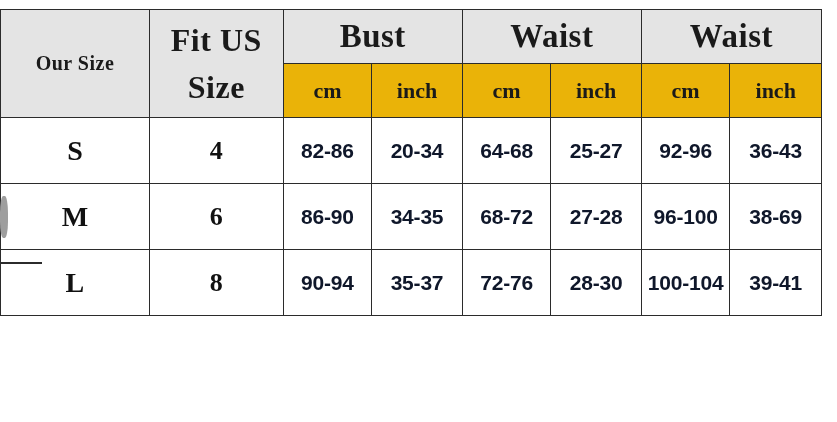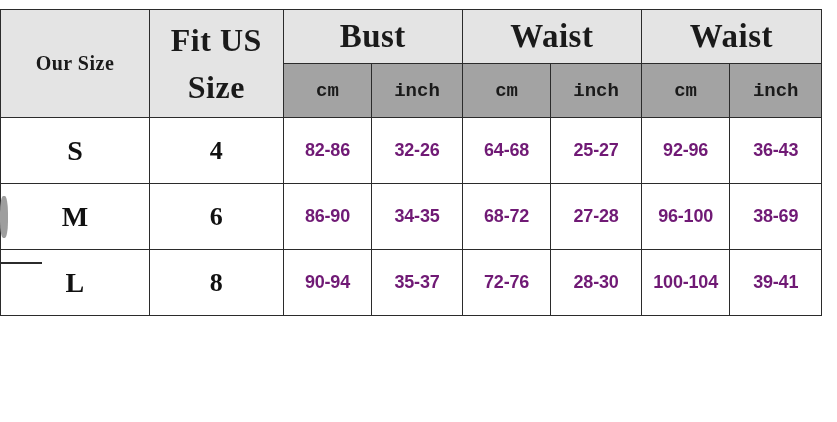--- a/index.html
+++ b/index.html
@@ -38,24 +38,24 @@
   
   .hdr {
     background: #e4e4e4;
     font-family: "Liberation Serif", serif;
     font-weight: bold;
     font-size: 33px;
     color: #1a1a1a;
     letter-spacing: 0.5px;
   }
   .hdr-small {
-    background: #a3a3a3;
-    font-family: Liberation Mono, monospace;
+    background: #eab308;
+    font-family: Liberation Serif, serif;
     font-weight: bold;
-    font-size: 19px;
+    font-size: 22px;
     color: #1a1a1a;
   }
   .hdr-our {
     font-size: 20px;
   }
   .hdr-fit {
     font-size: 32px;
     line-height: 1.45;
   }
   
@@ -68,22 +68,22 @@
   }
   .num {
     font-family: "Liberation Serif", serif;
     font-weight: bold;
     font-size: 26px;
     color: #111;
   }
   .val {
     font-family: "Liberation Sans", sans-serif;
     font-weight: bold;
-    font-size: 18px;
-    color: #701a75;
+    font-size: 21px;
+    color: #0f172a;
     letter-spacing: -0.2px;
   }
   
   col.c-size   { width: 148px; }
   col.c-fit    { width: 133px; }
   col.c-bcm    { width: 88px; }
   col.c-binch  { width: 90px; }
   col.c-wcm    { width: 88px; }
   col.c-winch  { width: 90px; }
   col.c-hcm    { width: 88px; }
@@ -147,21 +147,21 @@
         <th class="hdr-small">inch</th>
         <th class="hdr-small">cm</th>
         <th class="hdr-small">inch</th>
       </tr>
     </thead>
     <tbody>
       <tr>
         <td class="sz">S</td>
         <td class="num">4</td>
         <td class="val">82-86</td>
-        <td class="val">32-26</td>
+        <td class="val">20-34</td>
         <td class="val">64-68</td>
         <td class="val">25-27</td>
         <td class="val">92-96</td>
         <td class="val">36-43</td>
       </tr>
       <tr>
         <td class="sz">M</td>
         <td class="num">6</td>
         <td class="val">86-90</td>
         <td class="val">34-35</td>

